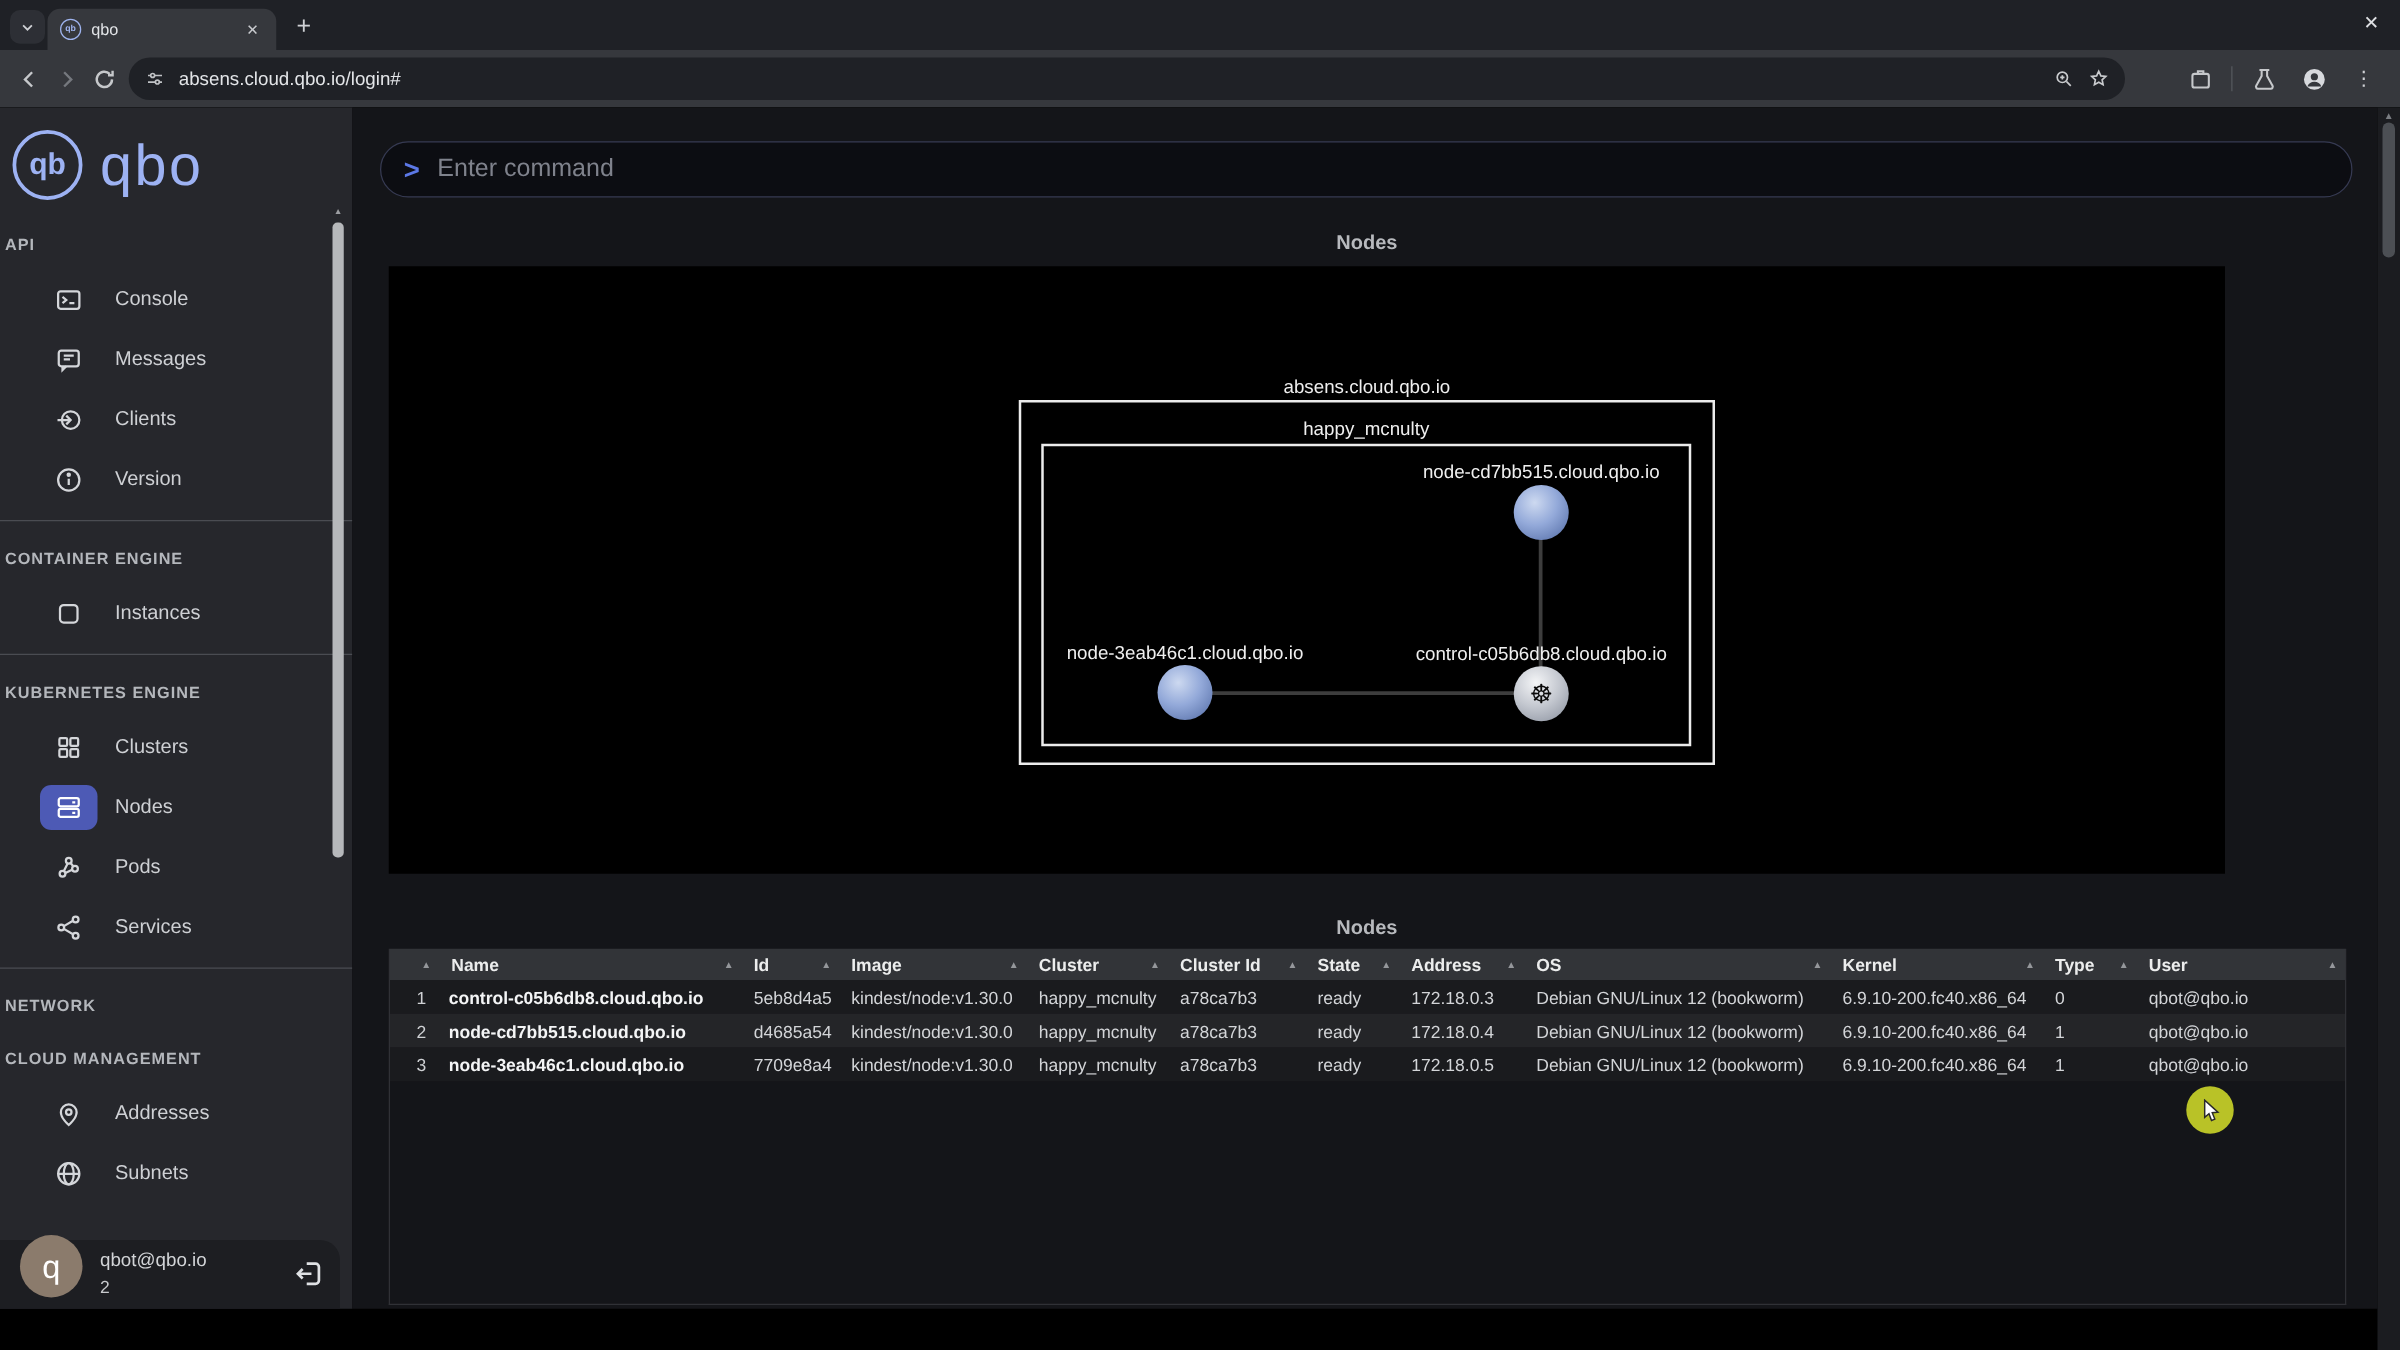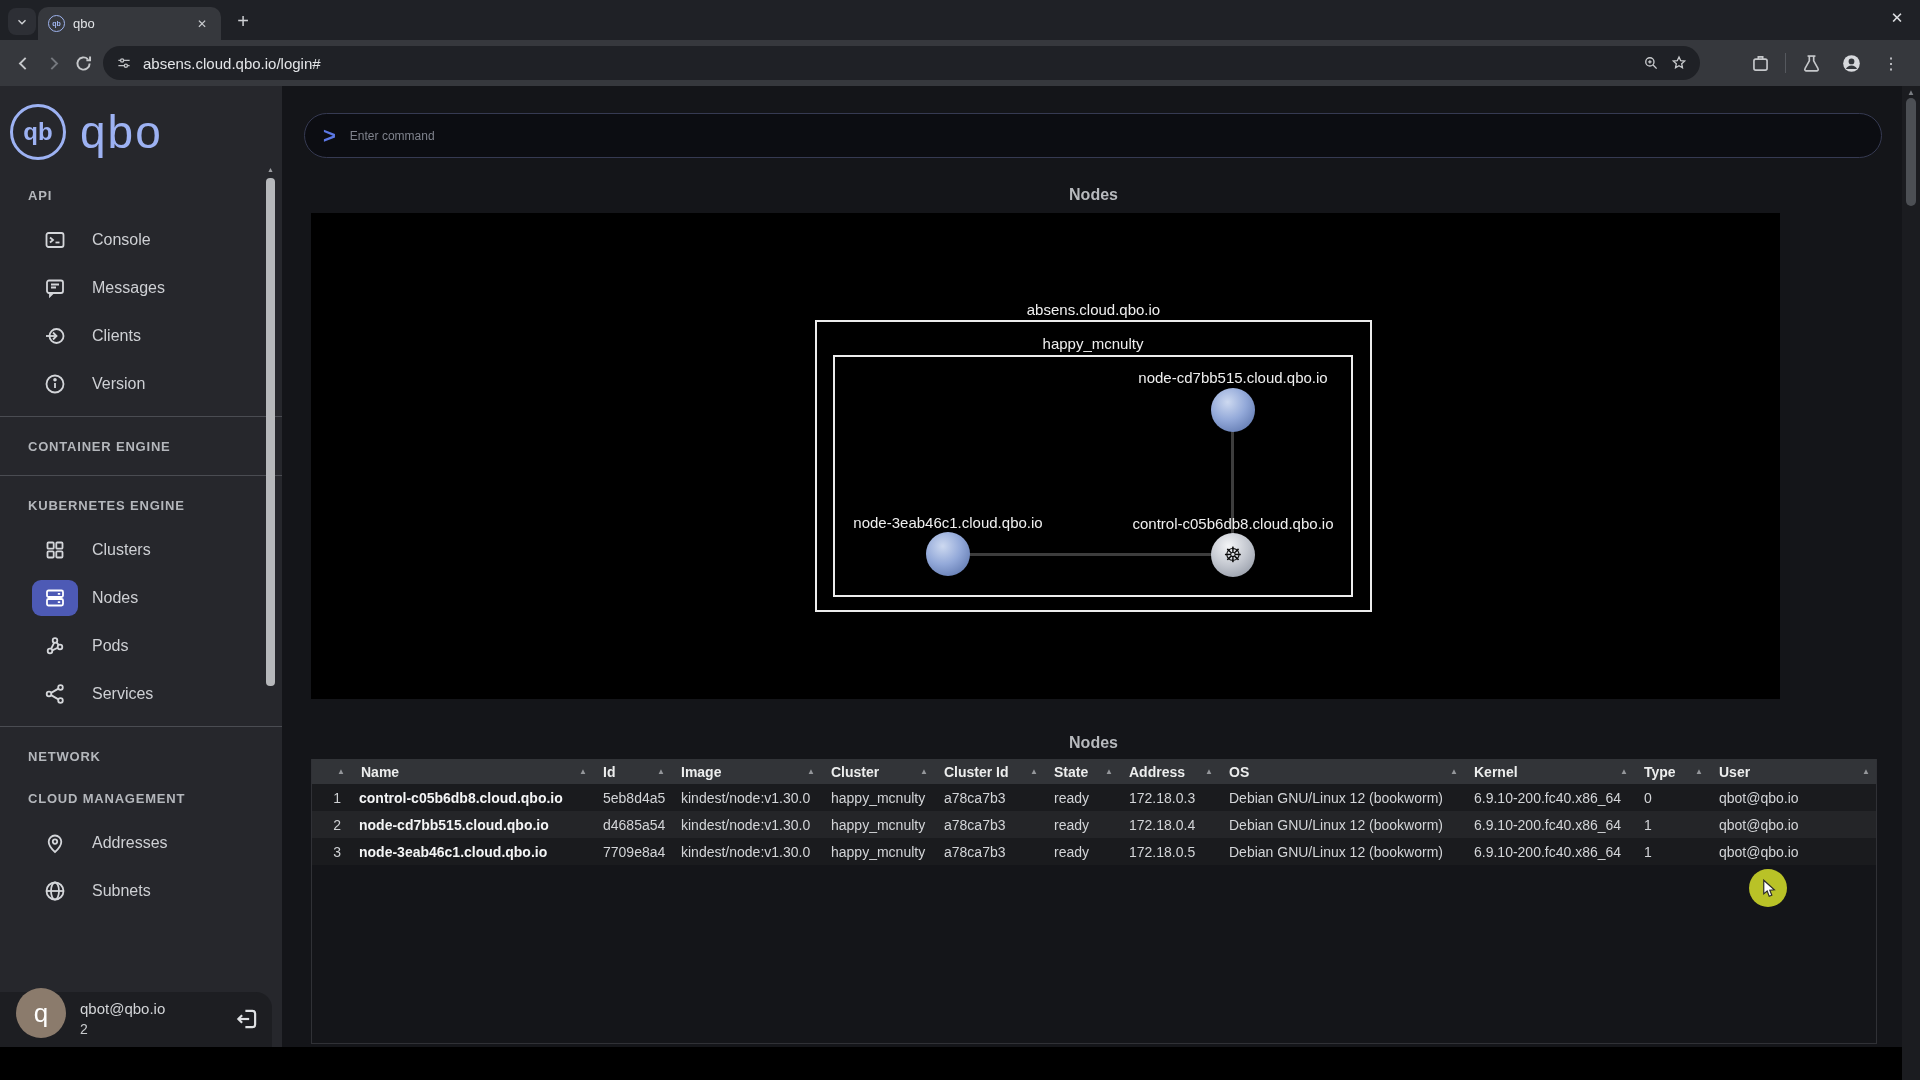--- a/index.html
+++ b/index.html
@@ -38,21 +38,21 @@
 
   
   .app { position:absolute; left:0; top:86px; width:1920px; height:994px; background:#000; }
 
   
   .sidebar { position:absolute; left:0; top:0; width:282px; height:961px; background:#26272c; overflow:hidden; }
   .logo-row { display:flex; align-items:center; gap:14px; margin:14px 0 10px 10px; height:64px; }
   .logo-badge { width:56px; height:56px; border:3px solid #9db2f3; border-radius:50%; color:#9db2f3;
                 font-size:24px; font-weight:bold; display:flex; align-items:center; justify-content:center; }
   .logo-text { color:#9db2f3; font-size:46px; font-weight:500; letter-spacing:2px; }
-  .sec-h { height:42px; display:flex; align-items:center; padding-left:28px; color:#b4b7bc;
+  .sec-h { height:42px; display:flex; align-items:center; padding-left:4px; color:#b4b7bc;
            font-size:13px; font-weight:bold; letter-spacing:.8px; }
   .item { height:48px; display:flex; align-items:center; padding-left:32px; gap:14px; color:#ced0d4;
           font-size:16px; position:relative; }
   .item .ic { width:46px; height:36px; border-radius:9px; display:flex; align-items:center;
               justify-content:center; color:#d4d6da; flex:0 0 46px; }
   .item .ic svg { width:24px; height:24px; }
   .item.active .ic { background:#4d5ab5; color:#fff; }
   .item .chev { position:absolute; right:14px; color:#9aa0a6; font-size:13px; }
   .divider { height:1px; background:#4a4c52; margin:8px 0; }
   .side-scroll { position:absolute; right:7px; top:92px; width:9px; height:508px; background:#b6b8bb; border-radius:4px; }
@@ -66,21 +66,21 @@
   .u-count { position:absolute; left:80px; top:29px; color:#c8cacd; font-size:14px; }
   .logout { position:absolute; left:232px; top:12px; width:30px; height:30px; color:#dfe1e4;
             display:flex; align-items:center; justify-content:center; }
   .logout svg { width:26px; height:26px; }
 
   
   .main { position:absolute; left:282px; top:0; width:1620px; height:961px; background:#141519; }
   .cmdbar { position:absolute; left:22px; top:27px; width:1578px; height:45px; border-radius:23px;
             background:#0c0d12; border:1px solid #363a52; display:flex; align-items:center; padding:0 18px; gap:14px; }
   .cmd-prompt { color:#5c78e6; font-size:22px; font-weight:bold; line-height:1; }
-  .cmdbar input { flex:1; background:transparent; border:none; outline:none; color:#fef9c3; font-size:12px;
+  .cmdbar input { flex:1; background:transparent; border:none; outline:none; color:#fef9c3; font-size:20px;
                   font-family:"Liberation Sans", sans-serif; }
   .cmdbar input::placeholder { color:#7f828c; }
   .panel-title { position:absolute; left:29px; width:1565px; text-align:center; color:#b7b9bd;
                  font-size:16px; font-weight:bold; }
   .viz { position:absolute; left:29px; top:127px; width:1469px; height:486px; background:#000; }
   .gbox { position:absolute; border:2px solid #ececec; }
   .glabel { position:absolute; text-align:center; color:#efefef; font-size:15px; }
   .gline { position:absolute; background:#3d3d3d; }
   .sphere { position:absolute; width:44px; height:44px; border-radius:50%; }
   .sphere.blue { background:radial-gradient(circle at 38% 32%, #cdd9f0 0%, #93a9d9 45%, #6a82b8 78%, #54678e 100%); }
@@ -237,20 +237,28 @@
               <circle cx="12" cy="12" r="8.5"></circle>
               <path d="M12 11v5"></path>
               <circle cx="12" cy="7.8" r="0.9" fill="currentColor"></circle>
             </svg>
           </span>
         <span>Version</span>
       </div>
 
       <div class="divider"></div>
       <div class="sec-h">CONTAINER ENGINE</div>
+      <div class="item">
+        <span class="ic">
+            <svg viewBox="0 0 24 24" fill="none" stroke="currentColor" stroke-width="1.8">
+              <rect x="5" y="5" width="14" height="14" rx="3"></rect>
+            </svg>
+          </span>
+        <span>Instances</span>
+      </div>
 
       <div class="divider"></div>
       <div class="sec-h">KUBERNETES ENGINE</div>
       <div class="item">
         <span class="ic">
             <svg viewBox="0 0 24 24" fill="none" stroke="currentColor" stroke-width="1.8">
               <rect x="4.5" y="4.5" width="6.2" height="6.2" rx="1"></rect>
               <rect x="13.3" y="4.5" width="6.2" height="6.2" rx="1"></rect>
               <rect x="4.5" y="13.3" width="6.2" height="6.2" rx="1"></rect>
               <rect x="13.3" y="13.3" width="6.2" height="6.2" rx="1"></rect>

